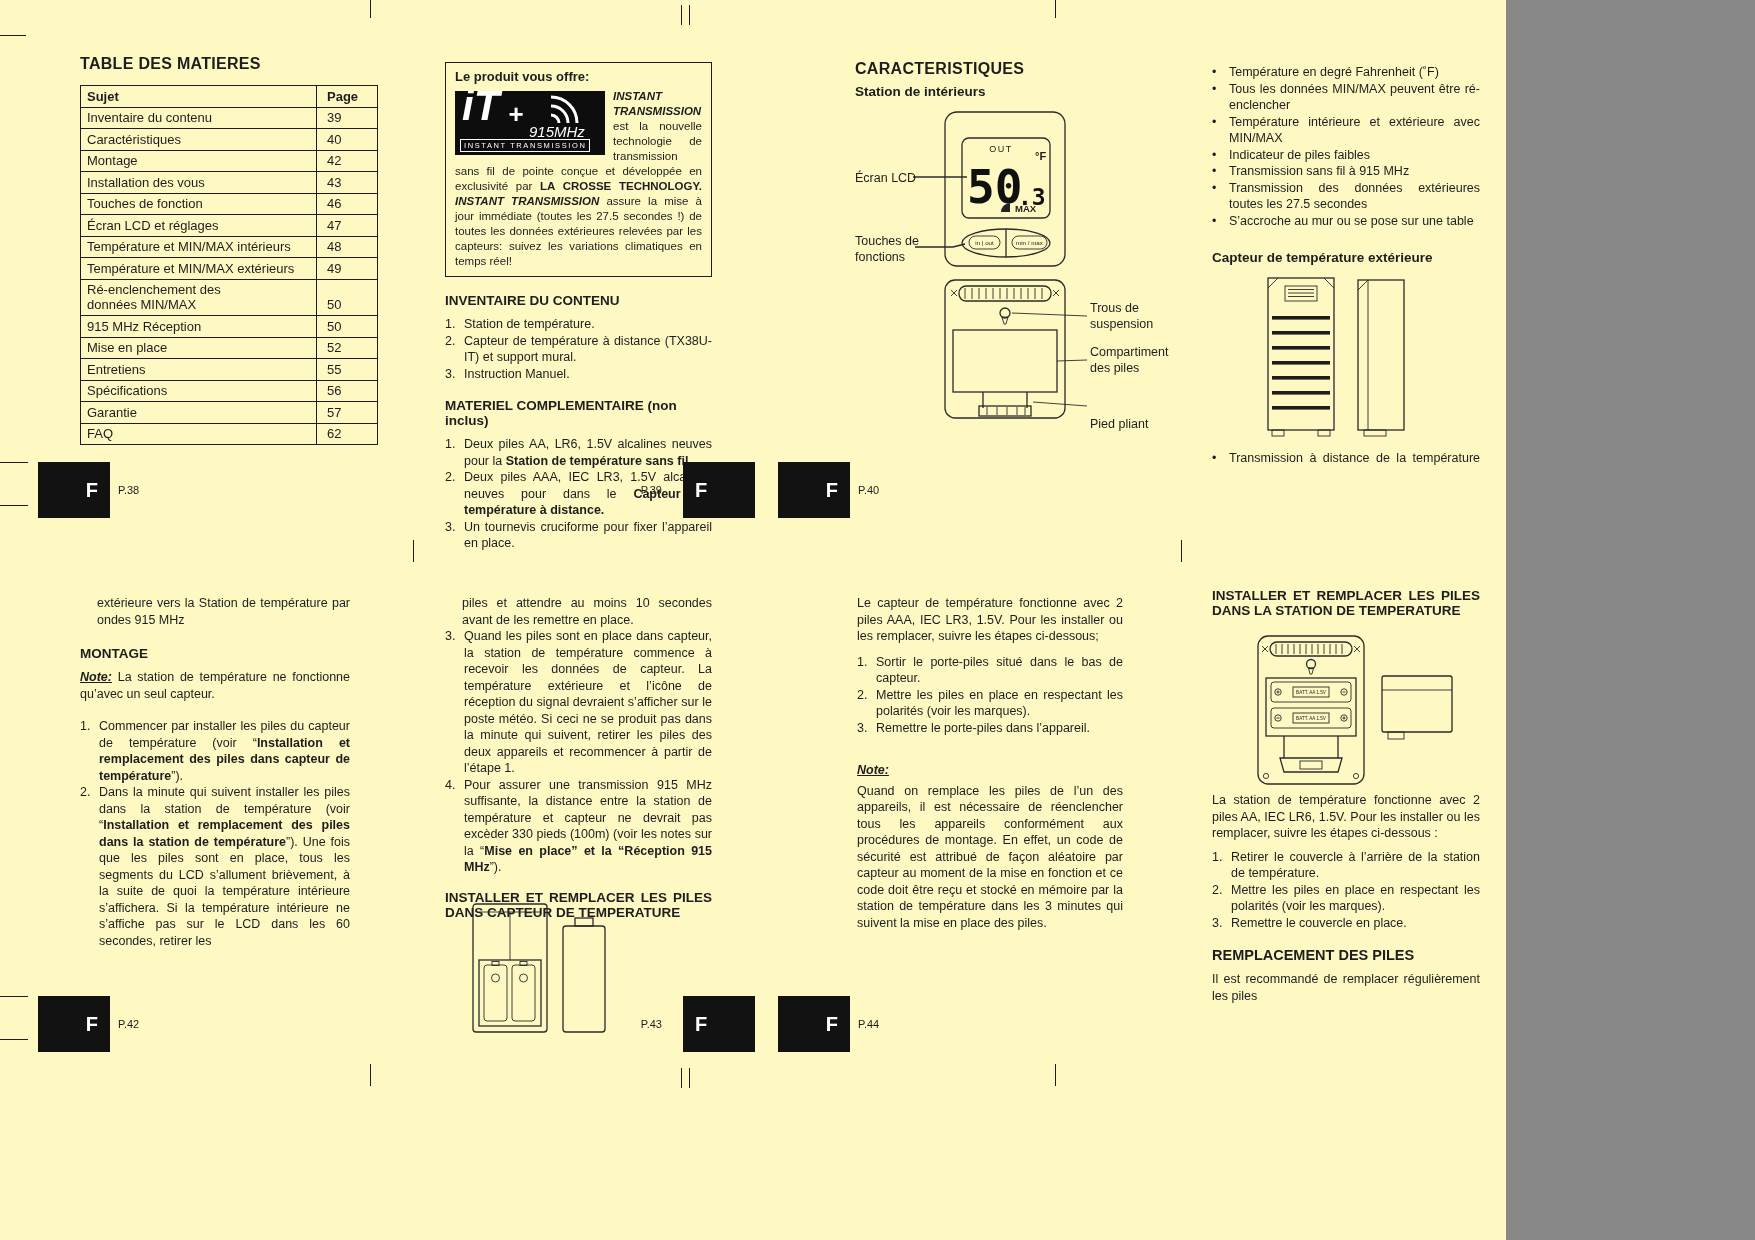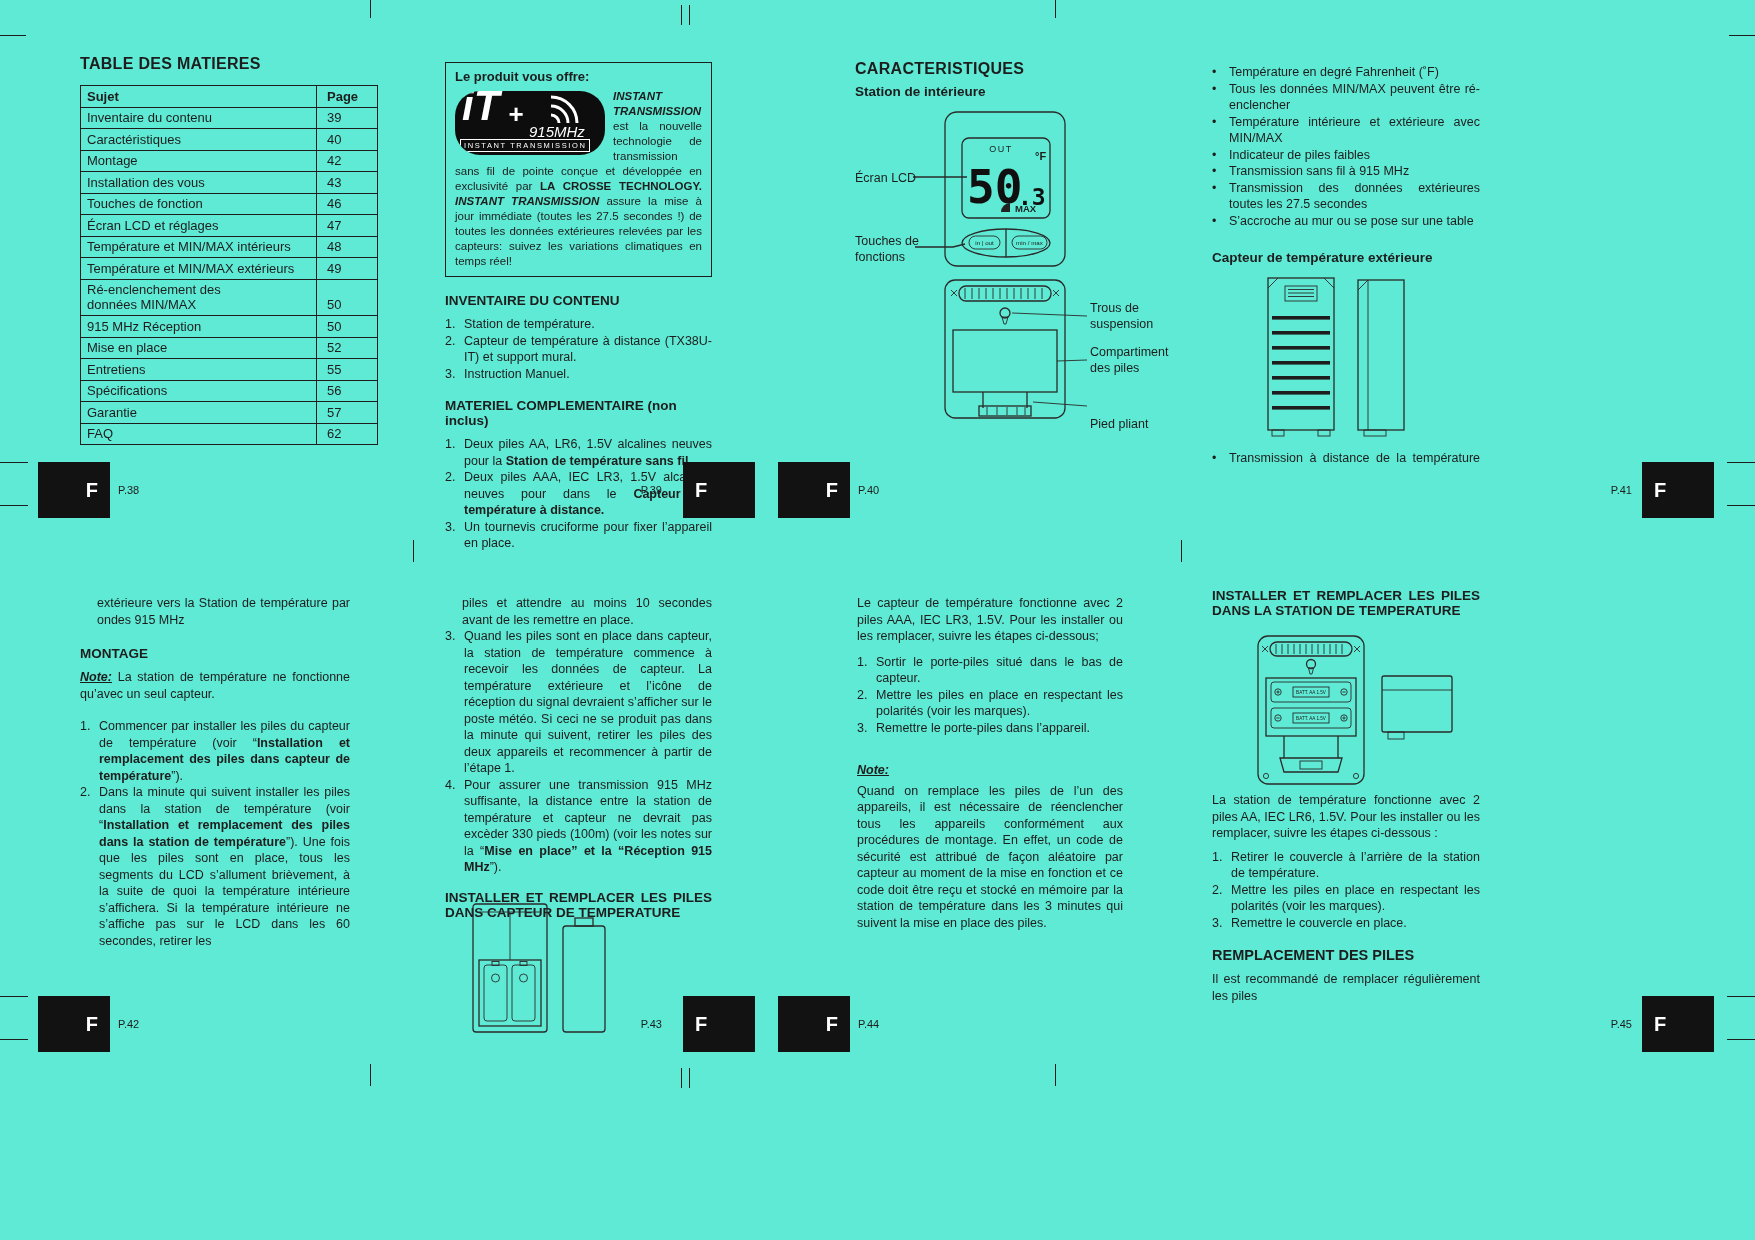--- a/index.html
+++ b/index.html
@@ -1,16 +1,16 @@
 <!DOCTYPE html>
 <html><head>
 <meta charset="utf-8">
 <style>
   html,body{margin:0;padding:0;background:#888;}
-  .sheet{position:relative;width:1755px;height:1240px;background:#5eead4;overflow:hidden;
+  .sheet{position:relative;width:1506px;height:1240px;background:#fef9c3;overflow:hidden;
          font-family:"Liberation Sans",sans-serif;color:#1d1d1d;}
   .abs{position:absolute;}
   .col{position:absolute;}
   
   .crop{position:absolute;background:#1d1d1d;}
   .crop.v{width:1px;}
   .crop.h{height:1px;}
   
   .fblock{position:absolute;width:72px;height:56px;background:#121212;display:flex;align-items:center;box-sizing:border-box;}
   .fblock.rt{justify-content:flex-end;padding-right:12px;}
@@ -42,21 +42,21 @@
   .pre{white-space:pre-line;}
   
   table.toc{border-collapse:collapse;width:298px;border:1.5px solid #1d1d1d;}
   table.toc th,table.toc td{border:1px solid #1d1d1d;font-size:13px;line-height:15px;padding:2.5px 6px 3px 6px;vertical-align:bottom;text-align:left;}
   table.toc th{font-weight:bold;}
   table.toc .pg{width:44px;padding-left:10px;}
   
   .offer-box{box-sizing:border-box;width:267px;border:1.5px solid #1d1d1d;padding:6px 9px 7px 9px;}
   .offer-title{font-size:13px;font-weight:bold;margin:0 0 5px 0;}
   .offer-text{font-size:11.5px;line-height:15px;text-align:justify;}
-  .logo{position:relative;float:left;width:150px;height:64px;background:#0d0d0d;margin:2px 8px 2px 0;color:#fff;overflow:hidden;border-radius:25px;}
+  .logo{position:relative;float:left;width:150px;height:64px;background:#0d0d0d;margin:2px 8px 2px 0;color:#fff;overflow:hidden;}
   .logo-it{position:absolute;left:7px;top:-6px;font-size:42px;font-weight:bold;font-style:italic;line-height:1;}
   .logo-plus{position:absolute;left:53px;top:10px;font-size:26px;font-weight:bold;font-style:italic;line-height:1;}
   .logo-mhz{position:absolute;left:74px;top:32px;font-size:15px;font-weight:normal;font-style:italic;}
   .logo-instant{position:absolute;left:5px;bottom:3px;font-size:7.5px;letter-spacing:1.6px;border:1px solid #fff;padding:1px 3px;white-space:nowrap;}
   
   .lbl{position:absolute;font-size:12.5px;line-height:16px;}
   
   svg .ln{fill:none;stroke:#2a2a2a;stroke-width:1.3;}
   svg .lnt{fill:none;stroke:#2a2a2a;stroke-width:0.9;}
   svg .bar{fill:#1d1d1d;stroke:none;}
@@ -233,21 +233,21 @@
         <span class="txt"><span>Deux piles AAA, IEC LR3, 1.5V alcalines neuves pour dans le </span><span class="b">Capteur de température à distance.</span></span>
       </div>
       <div class="li">
         <span class="num"></span>
         <span class="txt">Un tournevis cruciforme pour fixer l’appareil en place.</span>
       </div>
     </div>
   </section>
 
   <h1 class="h-main abs" style="left:855px;top:60px;margin:0">CARACTERISTIQUES</h1>
-  <p class="sub-h abs" style="left:855px;top:84px">Station de intérieure</p>
+  <p class="sub-h abs" style="left:855px;top:84px">Station de intérieurs</p>
 
   <svg class="abs" style="left:855px;top:108px" width="300" height="172">
     <rect x="90" y="4" width="120" height="154" rx="12" class="ln"></rect>
     <rect x="107" y="30" width="88" height="80" rx="7" class="ln"></rect>
     <text x="146" y="44" class="t t9 mid">OUT</text>
     <text x="112" y="95" class="lcd-big">50</text>
     <text x="163" y="97" class="lcd-dec">.3</text>
     <text x="180" y="52" class="t t11b">°F</text>
     <path d="M146,104 a9,9 0 0 1 9,-9 l0,9 z" fill="#222"></path>
     <text x="160" y="104" class="t t9b">MAX</text>

